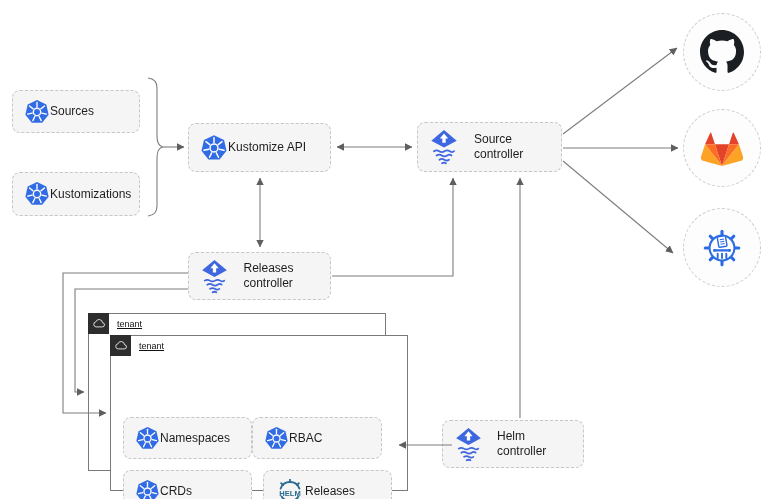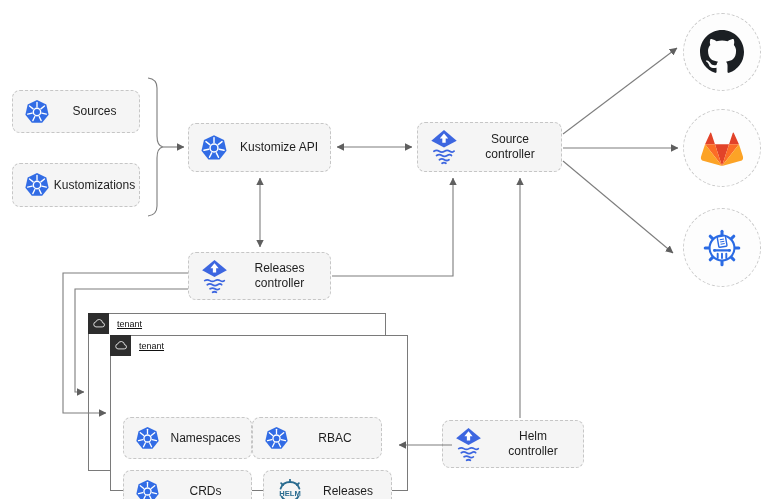--- a/index.html
+++ b/index.html
@@ -2,21 +2,21 @@
 <html><head>
 <meta charset="utf-8">
 <style>
   html,body{margin:0;padding:0;background:#ffffff;}
   .canvas{position:relative;width:766px;height:499px;background:#ffffff;overflow:hidden;
           font-family:"Liberation Sans",sans-serif;}
   .connectors{position:absolute;left:0;top:0;z-index:6;pointer-events:none;}
   .gray-box{position:absolute;box-sizing:border-box;background:#f5f5f5;
             border:1px dashed #c6c6c6;border-radius:8px;
             display:flex;align-items:center;z-index:3;}
-  .gray-box .lbl{flex:1;text-align:center;font-size:12px;color:#1e1e1e;line-height:1.25;}
+  .gray-box .lbl{flex:1;text-align:left;font-size:12px;color:#1e1e1e;line-height:1.25;}
   .gray-box .lbl.two-line{max-width:72px;margin:4px auto;}
   .icon-wrap{display:flex;align-items:center;justify-content:center;margin-left:11px;flex:0 0 auto;}
   .tenant-box{position:absolute;box-sizing:border-box;background:#ffffff;border:1px solid #7a7a7a;}
   .tenant-outer{z-index:1;}
   .tenant-inner{z-index:2;}
   .tenant-chip{position:absolute;left:-1px;top:-1px;width:21px;height:21px;background:#2d2d2d;
                display:flex;align-items:center;justify-content:center;}
   .tenant-name{position:absolute;left:28px;top:5px;font-size:9px;color:#111;text-decoration:underline;}
   .res-box{z-index:4;margin-top:48px;}
   .circle{position:absolute;box-sizing:border-box;width:78px;height:78px;border-radius:50%;
@@ -83,21 +83,21 @@
   </svg>
 
   <div class="gray-box" style="left:12px;top:90px;width:128px;height:43px">
     <span class="icon-wrap">
       <svg width="26" height="26" viewBox="0 0 24 24">
           <use href="#ic-k8s" fill="#326ce5"></use>
         </svg>
     </span>
     <span class="lbl">Sources</span>
   </div>
-  <div class="gray-box" style="left:12px;top:163px;width:128px;height:44px">
+  <div class="gray-box" style="left:12px;top:172px;width:128px;height:44px">
     <span class="icon-wrap">
       <svg width="26" height="26" viewBox="0 0 24 24">
           <use href="#ic-k8s" fill="#326ce5"></use>
         </svg>
     </span>
     <span class="lbl">Kustomizations</span>
   </div>
 
   <div class="gray-box" style="left:188px;top:123px;width:143px;height:49px">
     <span class="icon-wrap">

